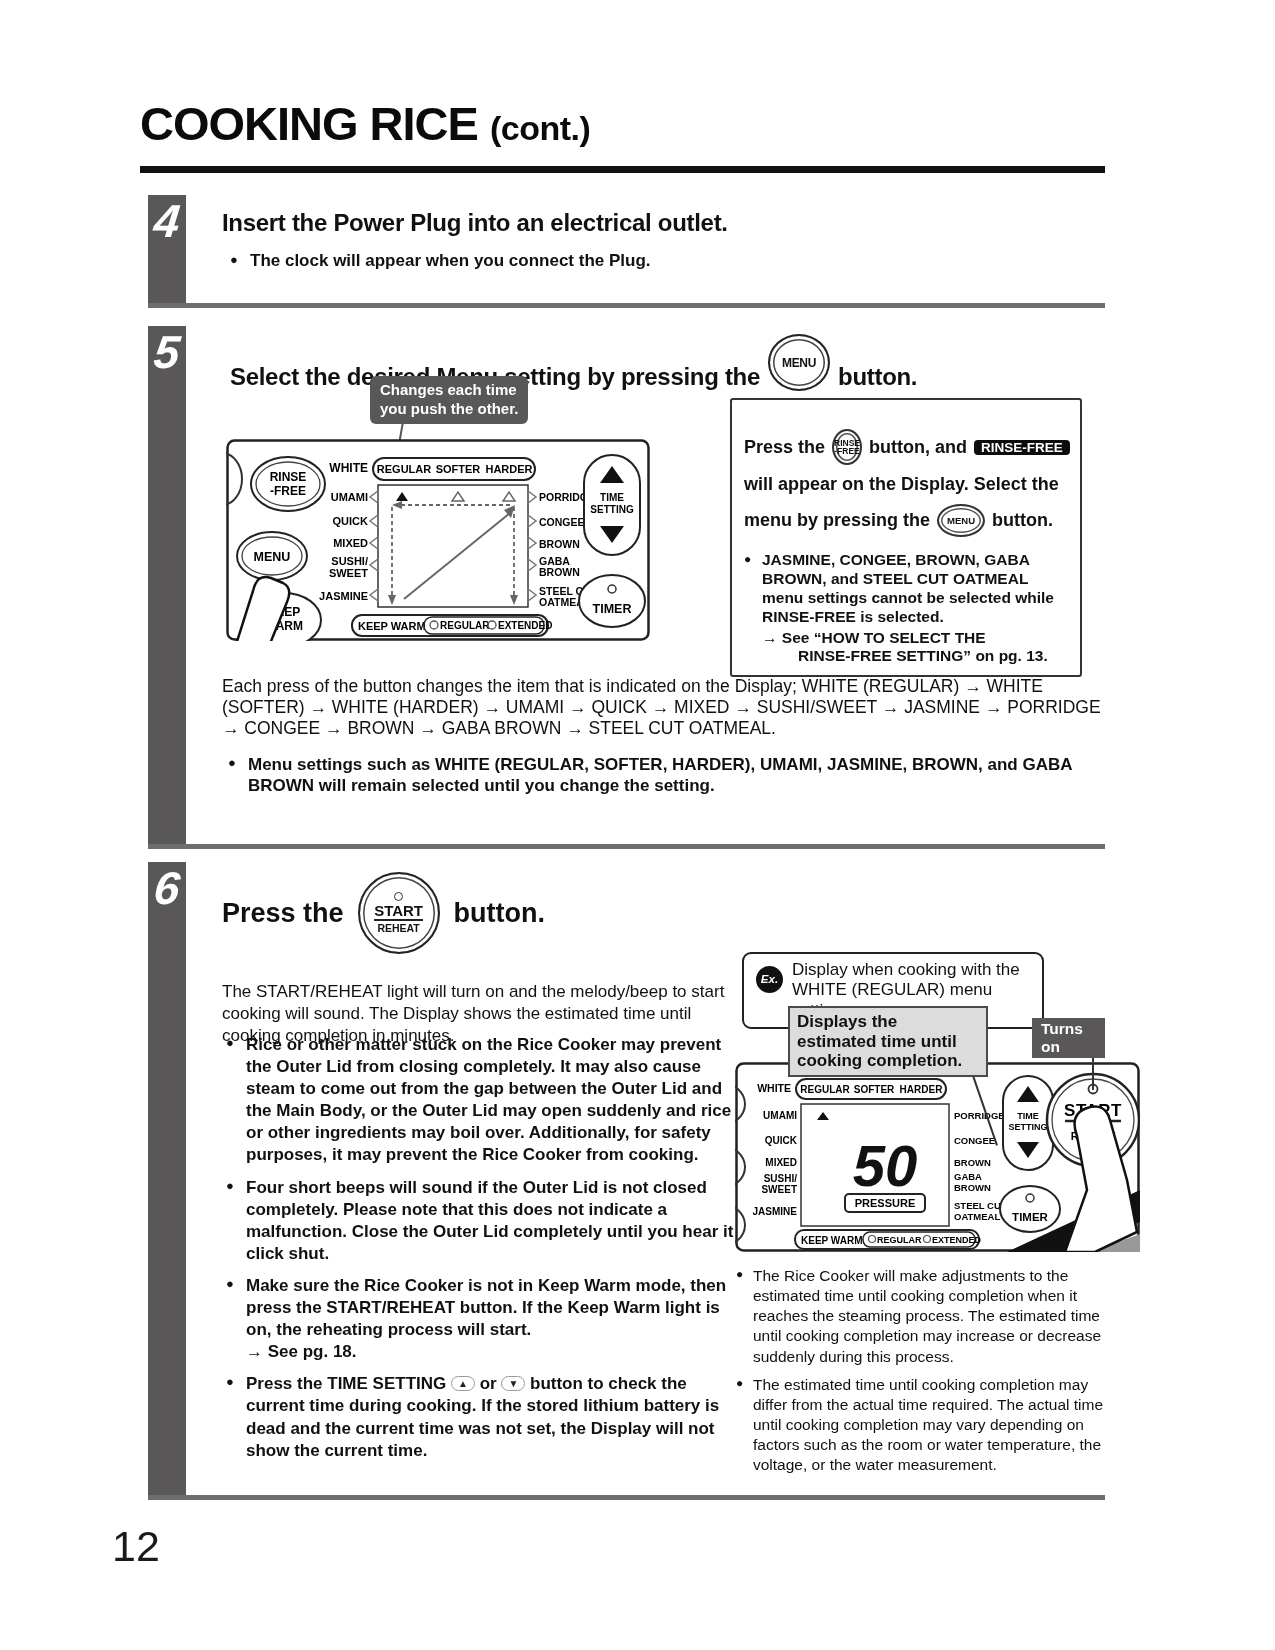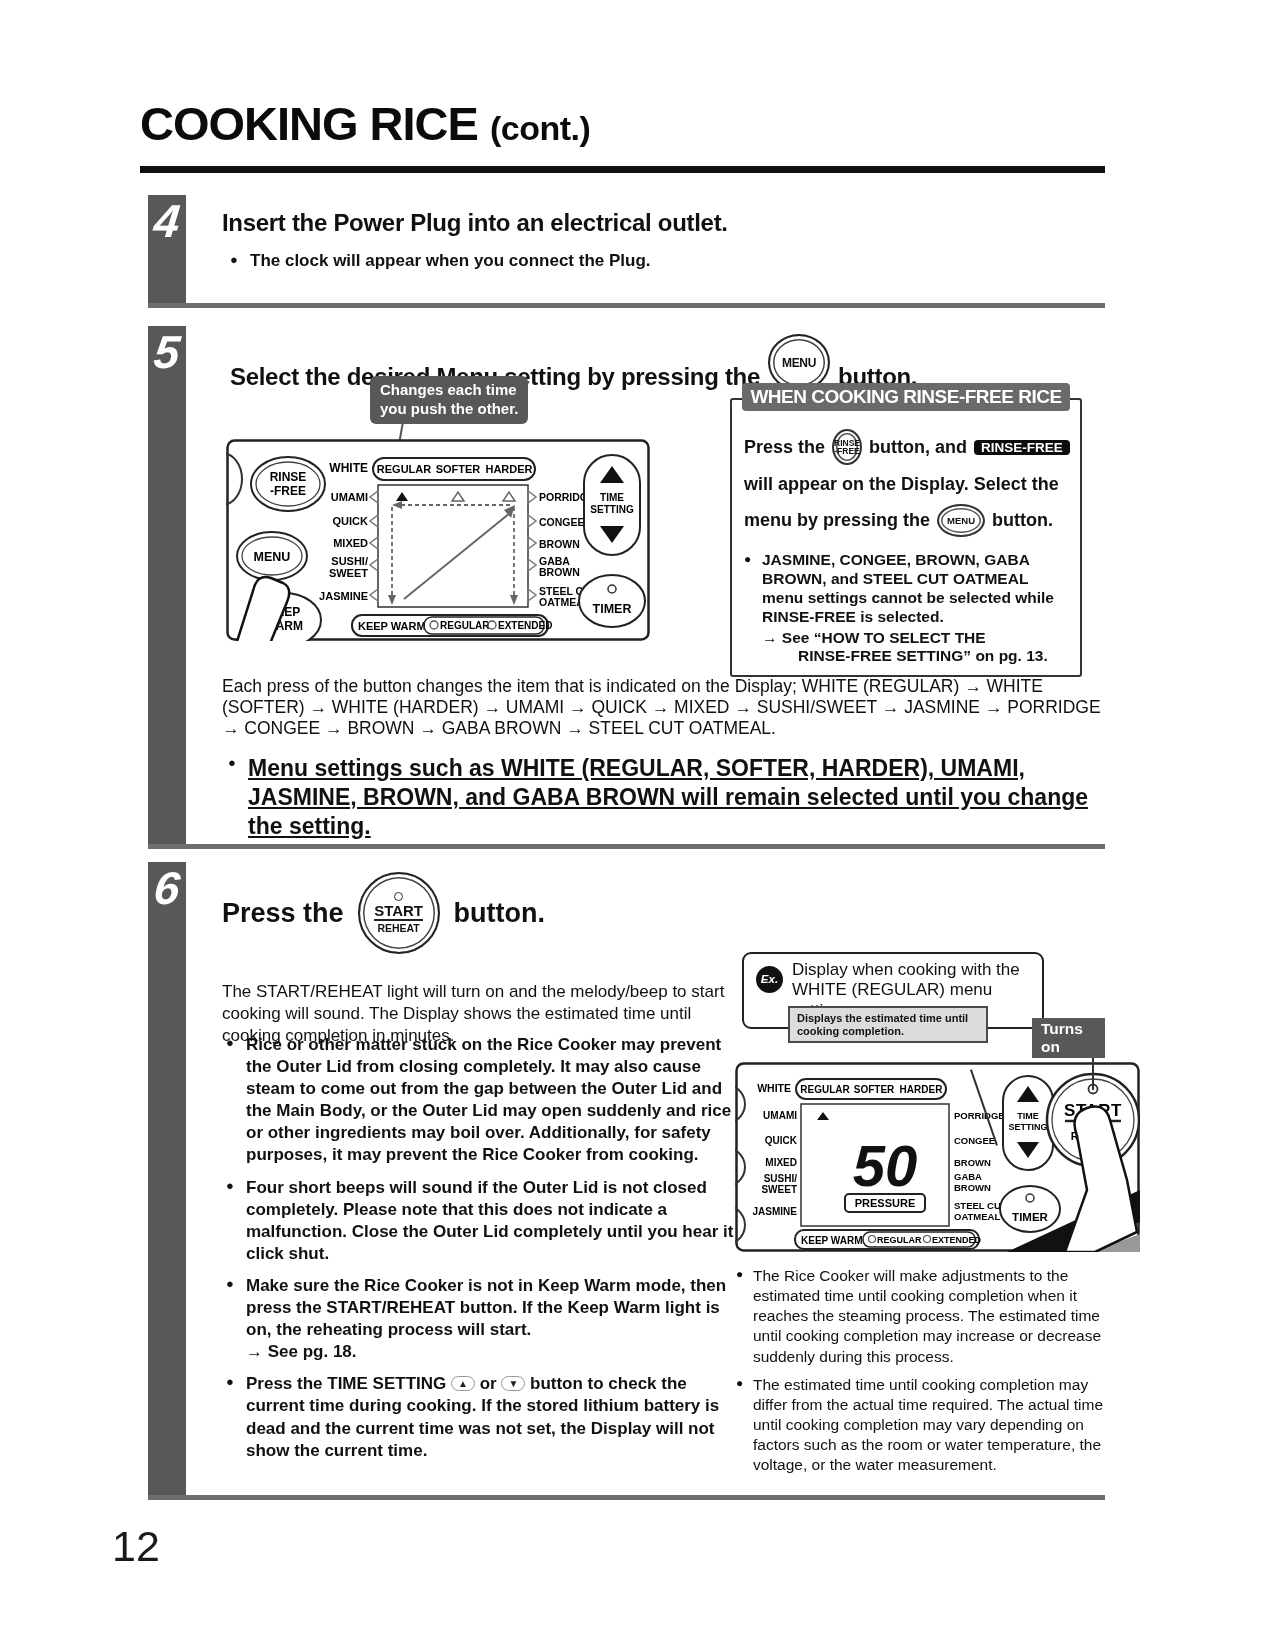--- a/index.html
+++ b/index.html
@@ -39,37 +39,37 @@
   .mini-ellipse{display:inline-flex;flex-direction:column;align-items:center;justify-content:center;border:2px solid #333;border-radius:50%;box-shadow:inset 0 0 0 2px #fff,inset 0 0 0 3.5px #555;line-height:1;}
   .mini-rf{width:46px;height:32px;font-size:8.5px;font-weight:bold;}
   .mini-menu{width:44px;height:29px;font-size:9.5px;font-weight:bold;}
   .badge{background:#0d0d0d;color:#fff;font-size:13.5px;font-weight:bold;padding:0 7px;border-radius:4px;}
   .rb-bullet{position:relative;margin-top:14px;padding-left:18px;font-size:15.5px;font-weight:bold;line-height:1.22;}
   .rb-bullet::before{content:"●";position:absolute;left:0;top:1px;font-size:12px;}
   .rb-ref{font-size:15.5px;font-weight:bold;margin-top:2px;padding-left:18px;}
   .rb-ref .ind{margin-left:36px;}
 
   .s5 .para{position:absolute;left:74px;top:332px;width:900px;font-size:17.5px;line-height:1.22;}
-  .s5 .blist{position:absolute;left:80px;top:428px;width:880px;font-size:23px;line-height:1.25;text-decoration:underline;}
+  .s5 .blist{position:absolute;left:80px;top:428px;width:880px;font-size:17px;line-height:1.25;}
 
   .heading-circle{display:inline-flex;flex-direction:column;align-items:center;justify-content:center;border:2.5px solid #222;border-radius:50%;box-shadow:inset 0 0 0 3px #fff,inset 0 0 0 4.5px #444;background:#fff;}
   .menu-big{width:58px;height:53px;font-size:12px;font-weight:bold;}
   .start-big{width:78px;height:78px;line-height:1;}
   .start-dot{width:7px;height:7px;border:1.5px solid #333;border-radius:50%;margin-bottom:2px;}
   .start-top{font-size:15px;font-weight:bold;border-bottom:2px solid #222;padding-bottom:1px;}
   .start-bot{font-size:10.5px;font-weight:bold;margin-top:2px;}
 
   .s6 .intro{position:absolute;left:74px;top:102px;width:520px;font-size:17px;line-height:1.28;}
   .s6 .blist{position:absolute;left:78px;top:172px;width:516px;font-size:17px;line-height:1.3;}
   .s6 .blist li{margin-bottom:10px;}
   .pillbtn{display:inline-block;border:1.5px solid #999;border-radius:9px;padding:0 6px;font-size:10px;vertical-align:2px;color:#222;background:#fff;}
 
   .ex-box{position:absolute;left:594px;top:90px;width:302px;border:2.5px solid #222;border-radius:9px;padding:6px 10px 6px 48px;box-sizing:border-box;font-size:17px;line-height:1.2;}
   .ex-badge{position:absolute;left:12px;top:12px;width:27px;height:27px;background:#111;color:#fff;border-radius:50%;font-size:11.5px;font-style:italic;font-weight:bold;display:flex;align-items:center;justify-content:center;}
-  .displays-box{position:absolute;left:640px;top:144px;width:182px;background:#dcdcdc;border:2.5px solid #4a4a4a;padding:4px 7px;font-size:11px;font-weight:bold;line-height:1.15;z-index:3;}
+  .displays-box{position:absolute;left:640px;top:144px;width:182px;background:#dcdcdc;border:2.5px solid #4a4a4a;padding:4px 7px;font-size:17px;font-weight:bold;line-height:1.15;z-index:3;}
   .turns-box{position:absolute;left:884px;top:156px;background:#595757;color:#fff;font-size:15.5px;font-weight:bold;padding:2px 9px;z-index:3;}
   .leader{position:absolute;background:#333;z-index:2;}
   .ld1{left:822px;top:208px;width:2px;height:80px;transform:rotate(-19deg);transform-origin:top left;}
   .ld2{left:944px;top:182px;width:2px;height:46px;}
 
   .s6 .panel-wrap{left:587px;top:200px;}
   .rb-col{position:absolute;left:588px;top:404px;width:372px;font-size:15.5px;line-height:1.3;}
   .rb-col .rbullet{position:relative;padding-left:17px;margin-bottom:8px;}
   .rb-col .rbullet::before{content:"●";position:absolute;left:0;top:1px;font-size:12px;}
 
@@ -201,21 +201,20 @@
         <rect x="198" y="178" width="120" height="17" rx="8" fill="none" stroke="#222" stroke-width="1.5"></rect>
         <circle cx="208" cy="186" r="4" fill="none" stroke="#555" stroke-width="1.3"></circle>
         <text x="214" y="190" font-size="10" font-weight="bold">REGULAR</text>
         <circle cx="266" cy="186" r="4" fill="none" stroke="#555" stroke-width="1.3"></circle>
         <text x="272" y="190" font-size="10" font-weight="bold">EXTENDED</text>
       </g>
     </svg>
   </div>
 
   <div class="rinse-box">
-    <div class="rinse-title">WHEN COOKING RINSE-FREE RICE</div>
     <div class="rb-line">
       <span>Press the</span>
       <span class="mini-ellipse mini-rf">
           <span>RINSE</span>
           <span>-FREE</span>
         </span>
       <span>button, and</span>
       <span class="badge">RINSE-FREE</span>
     </div>
     <div class="rb-line">

